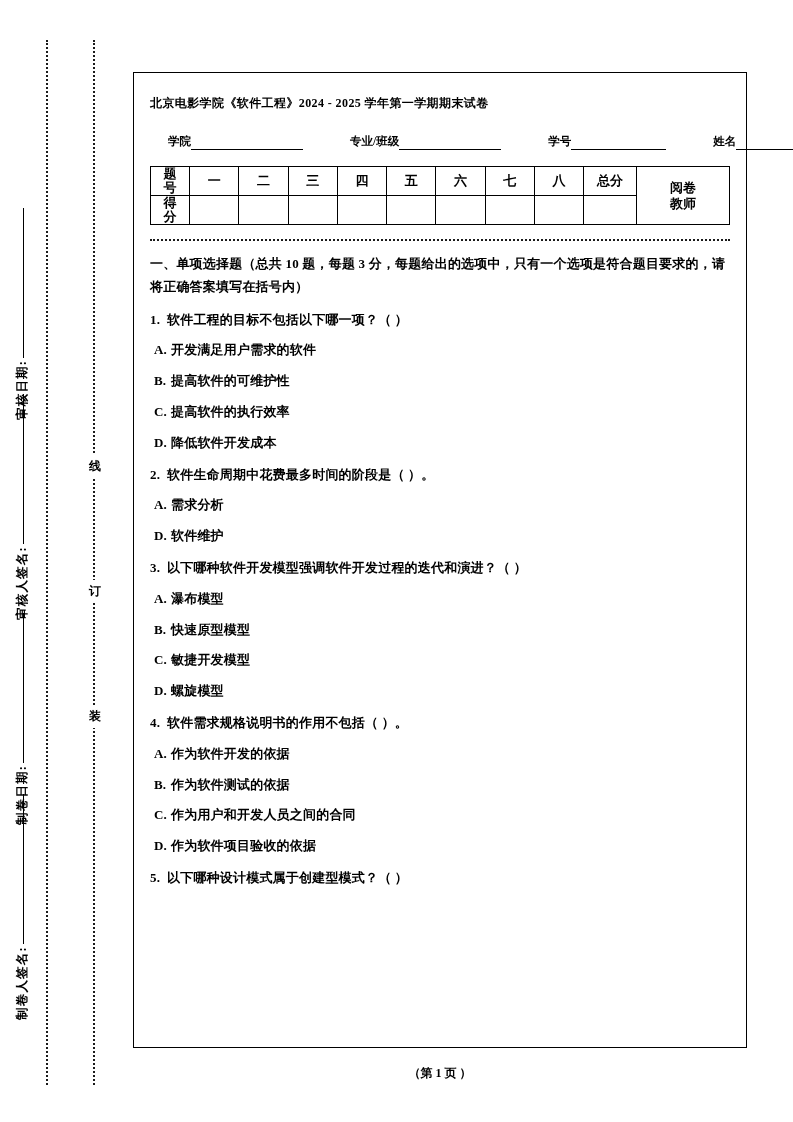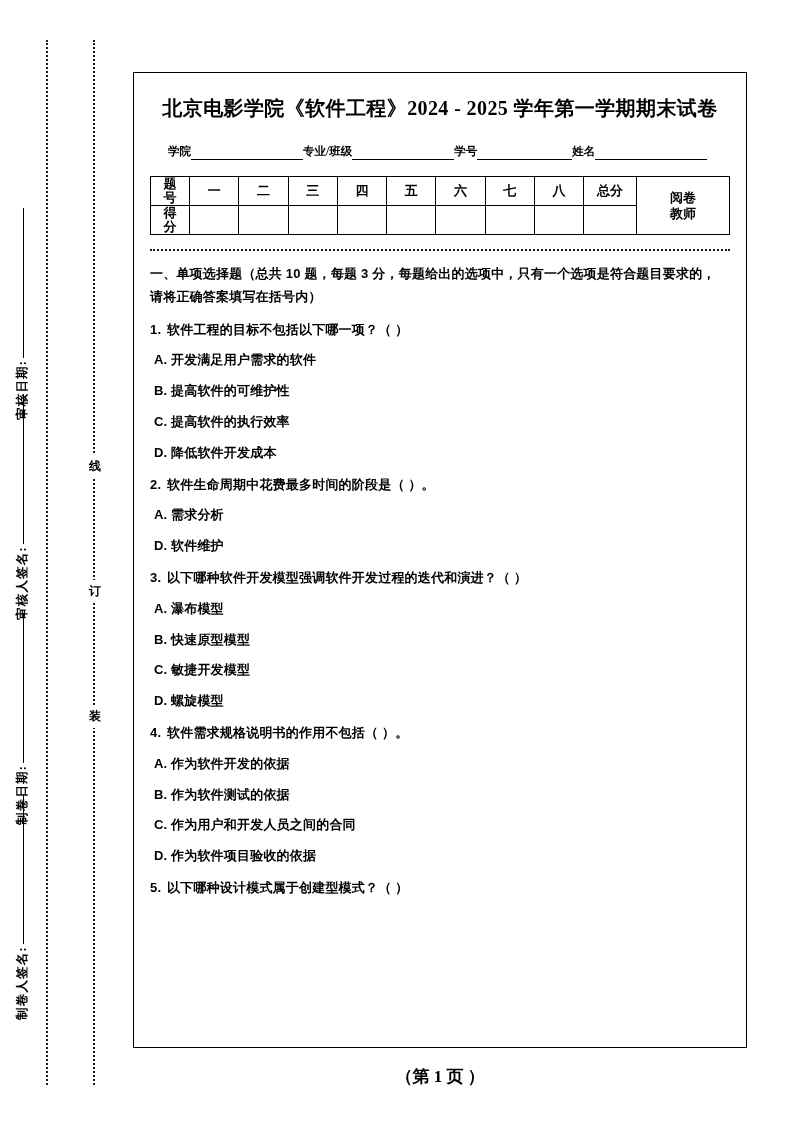--- a/index.html
+++ b/index.html
@@ -76,37 +76,38 @@
     height: 976px;
     border: 1.6px solid #000;
     box-sizing: border-box;
     padding: 0;
   }
   .paper-inner {
     padding: 16px 16px 0 16px;
   }
 
   .exam-title {
-    text-align: center;
-    font-size: 20px;
+    text-align: left;
+    font-size: 12px;
     font-weight: bold;
     letter-spacing: 0.4px;
     margin: 6px 0 0 0;
     font-family: "Liberation Serif", "DejaVu Serif", serif;
     white-space: nowrap;
   }
 
   
   .id-row {
     display: flex;
     align-items: flex-end;
     margin: 22px 0 8px 0;
     padding: 0 6px 0 18px;
     font-size: 11.5px;
     font-weight: bold;
+    gap: 47px;
   }
   .id-field { display: flex; align-items: flex-end; }
   .id-label { white-space: nowrap; padding-bottom: 1px; }
   .id-line {
     border-bottom: 1px solid #000;
     height: 12px;
   }
   .id-line.w1 { width: 112px; }
   .id-line.w2 { width: 102px; }
   .id-line.w3 { width: 95px; }
@@ -147,21 +148,21 @@
   
   .sep-dots {
     margin: 14px 16px 0 16px;
     border-top: 2.4px dotted #1a1a1a;
   }
 
   
   .body-content {
     padding: 12px 18px 0 16px;
     font-size: 13px;
-    font-family: Liberation Sans, sans-serif;
+    font-family: Liberation Serif, serif;
   }
   .section-head {
     font-weight: bold;
     line-height: 1.75;
     margin-bottom: 8px;
     letter-spacing: 0.2px;
   }
   .question {
     font-weight: bold;
     line-height: 1.6;
@@ -176,21 +177,21 @@
   }
   .opt-key { display: inline-block; min-width: 17px; }
 
   
   .page-footer {
     position: absolute;
     left: 133px;
     top: 1065px;
     width: 614px;
     text-align: center;
-    font-size: 17px;
+    font-size: 12px;
     font-weight: bold;
     font-family: "Liberation Serif", "DejaVu Serif", serif;
   }
 </style>
 </head>
 <body>
 
 <div class="margin-labels">
   <div class="vlabel" style="top:420px; left:14px;">
     <span>审核日期:</span><span class="underline"></span>

